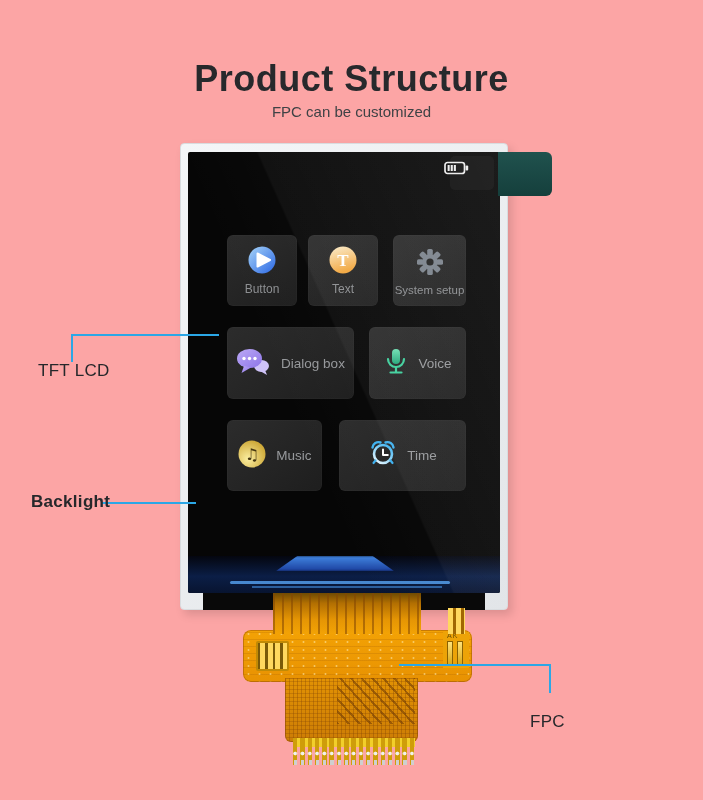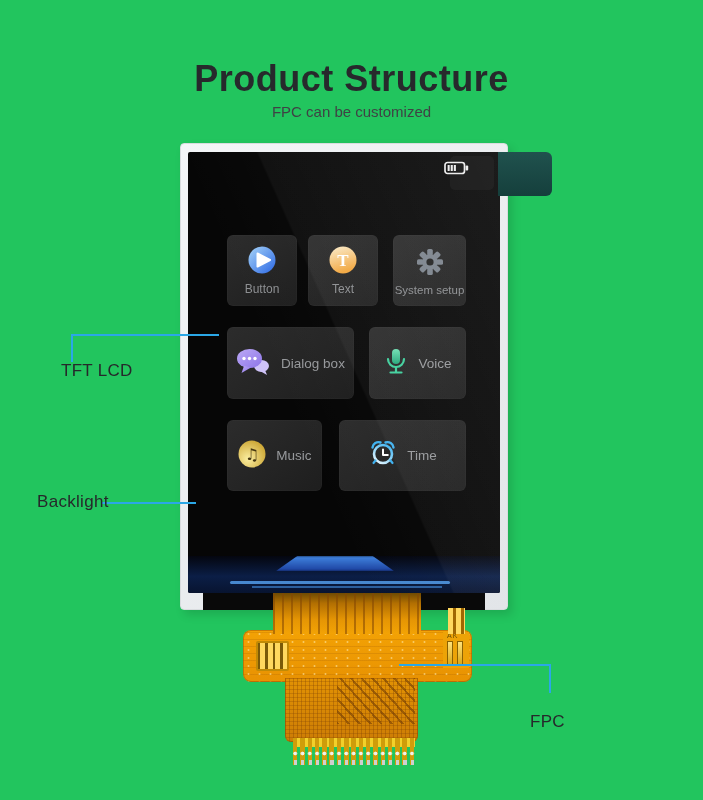--- a/index.html
+++ b/index.html
@@ -1,18 +1,18 @@
 <!DOCTYPE html>
 <html><head>
 <meta charset="utf-8">
 <style>
   * { margin:0; padding:0; box-sizing:border-box; }
   html,body { background:#ffffff; }
   body { font-family:"Liberation Sans", sans-serif; }
-  #stage { position:relative; width:703px; height:800px; background:#22c55e; overflow:hidden; }
+  #stage { position:relative; width:703px; height:800px; background:#fca5a5; overflow:hidden; }
   .abs { position:absolute; }
 
   
   .title { position:absolute; top:58px; left:0; width:100%; text-align:center;
            font-size:36px; font-weight:bold; color:#27292c; letter-spacing:.5px; }
   .subtitle { position:absolute; top:103px; left:0; width:100%; text-align:center;
               font-size:15px; color:#3f4245; }
 
   
   .bezel { left:180px; top:143px; width:328px; height:467px; z-index:2;
@@ -90,23 +90,23 @@
   .finger-dots { left:0; top:13px; width:100%; height:5px;
       background:radial-gradient(circle at 2.2px 2.5px, #f2f2ee 1.6px, transparent 2.2px) 0 0/7.3px 5px repeat-x; }
   .finger-tips { left:.7px; top:22px; width:100%; height:5px;
       background:repeating-linear-gradient(90deg,#cfcfcf 0 3px, transparent 3px 7.3px); }
 
   
   .cl { background:#2ba7e6; z-index:6; }
   .lbl { position:absolute; font-size:17px; color:#26282b; letter-spacing:.3px; z-index:6; }
   .tft-h { left:71px;  top:334px; width:148px; height:2px; }
   .tft-v { left:71px;  top:334px; width:2px;  height:28px; }
-  .tft-lbl { left:38px; top:361px;margin-left:23px; }
+  .tft-lbl { left:38px; top:361px; }
   .bl-h  { left:102px; top:502px; width:94px;  height:2px; }
-  .bl-lbl { left:37px; top:492px; }
+  .bl-lbl { left:31px; top:492px;font-weight:bold; }
   .fpc-h { left:399px; top:664px; width:152px; height:2px; }
   .fpc-v { left:549px; top:664px; width:2px;  height:29px; }
   .fpc-lbl { left:530px; top:712px; }
 </style>
 </head>
 <body>
 
 <div id="stage">
 
   <div class="title">Product Structure</div>

